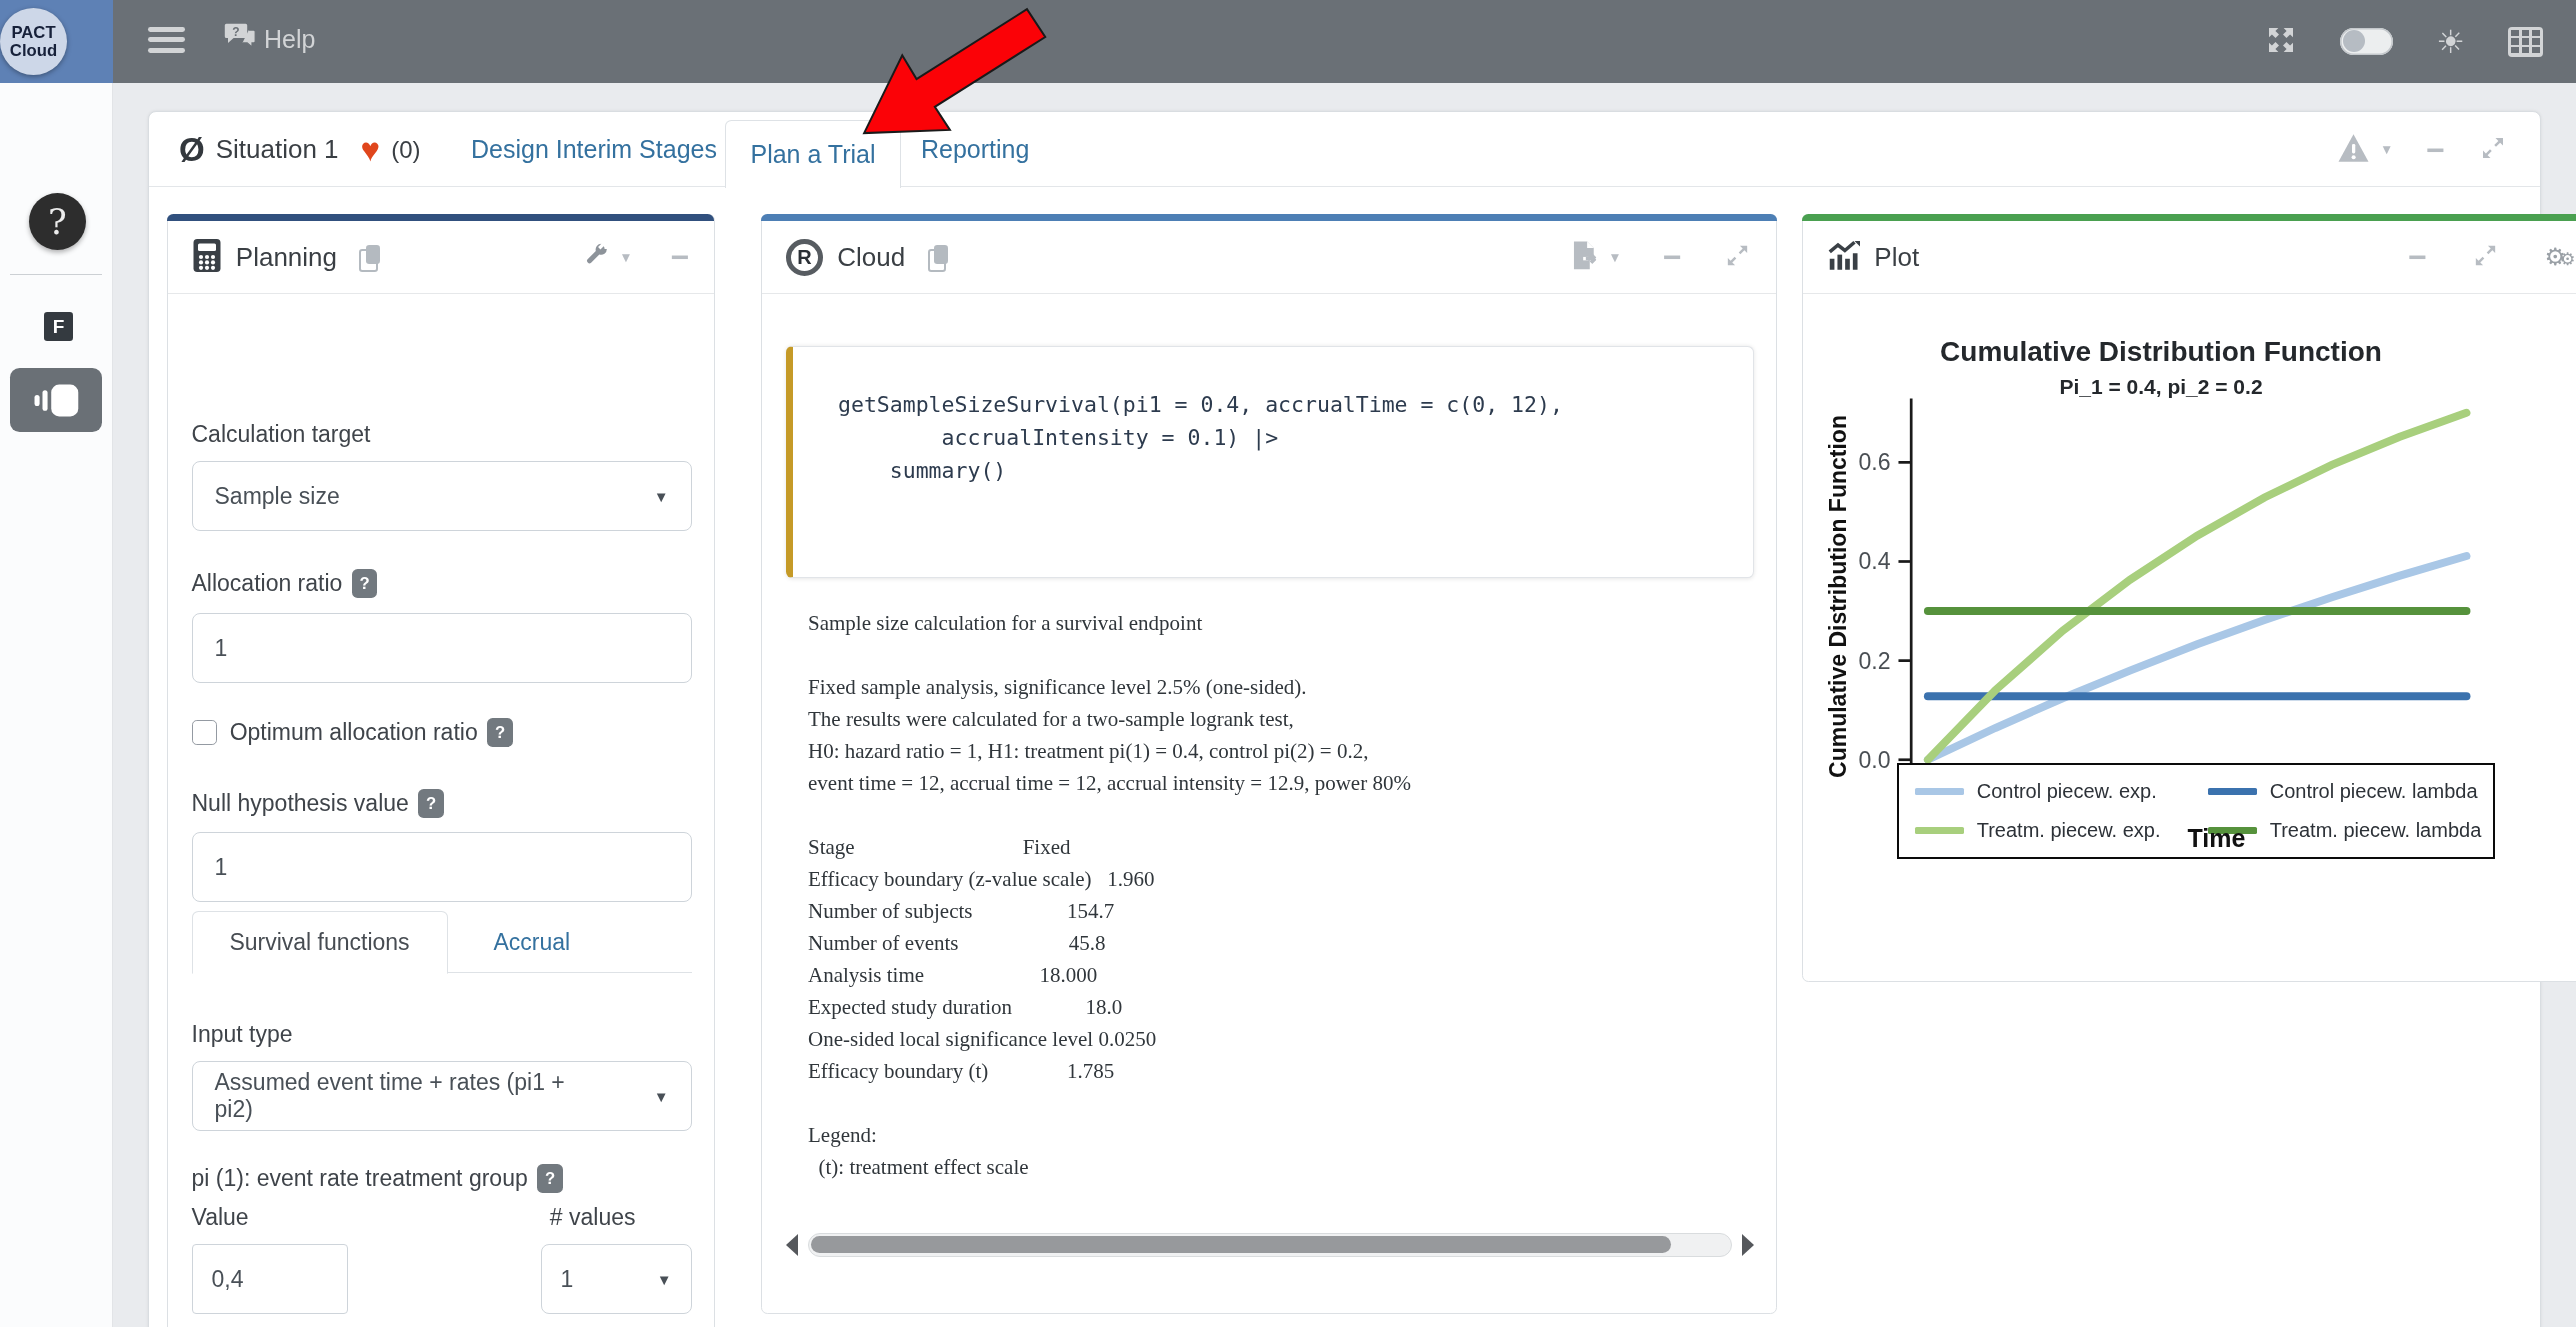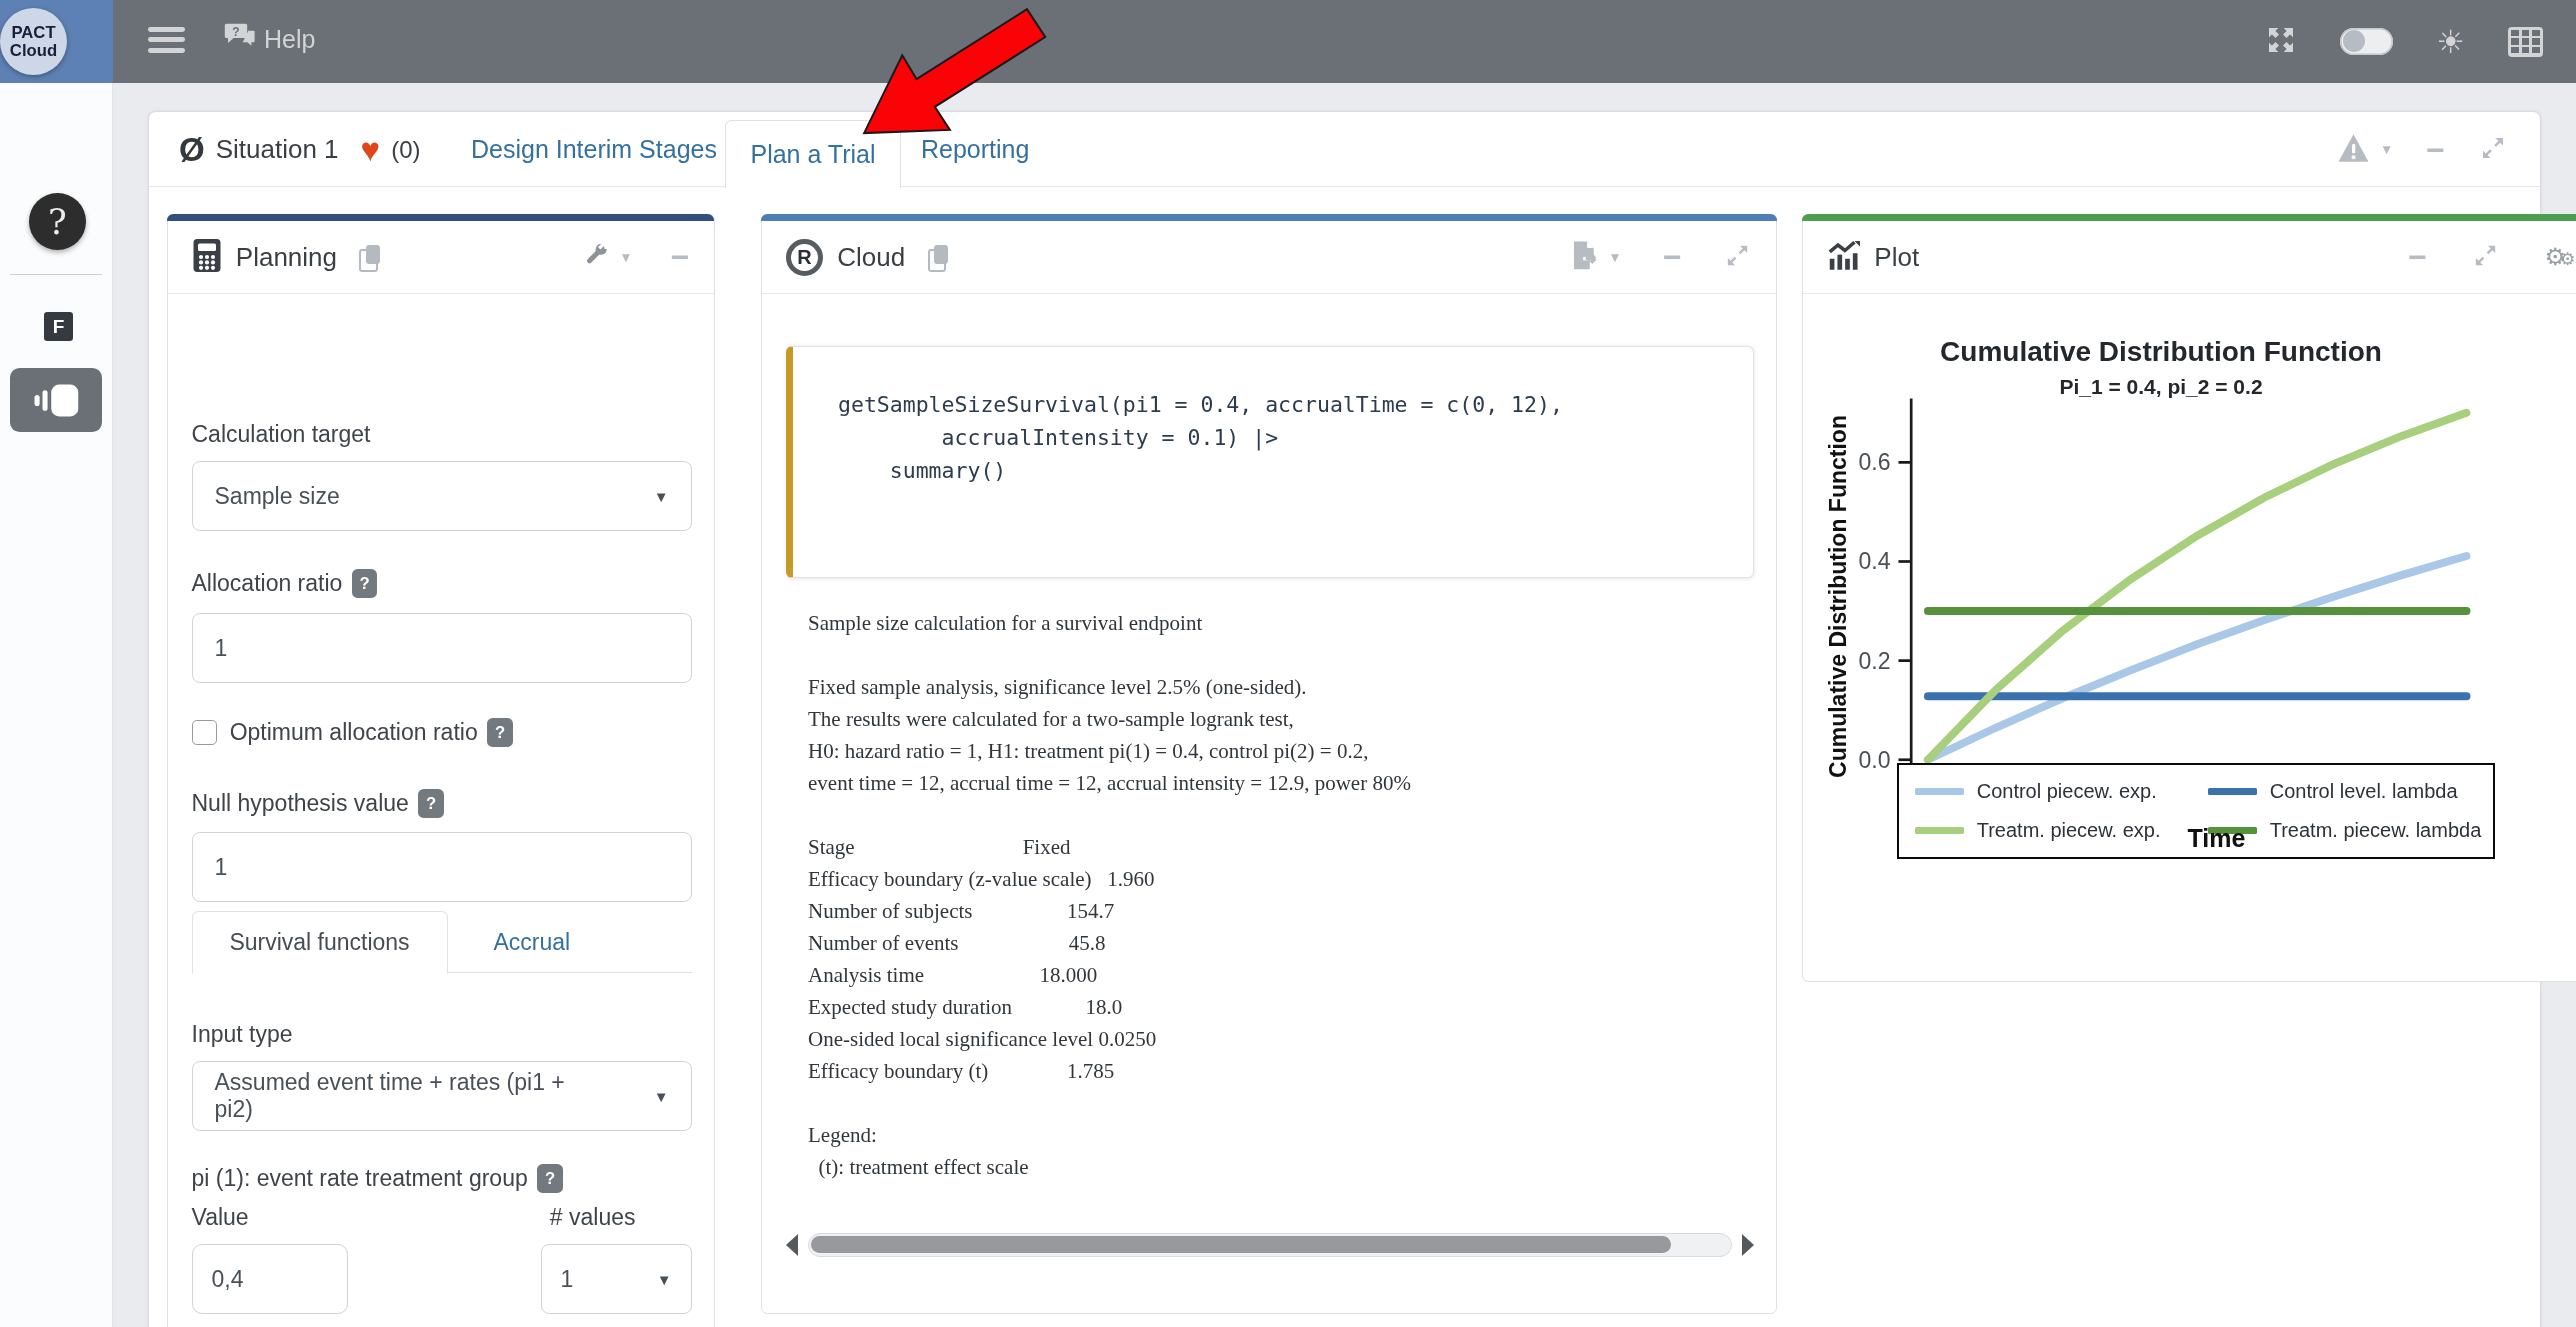--- a/index.html
+++ b/index.html
@@ -63,21 +63,21 @@
   .inputbox,.selectbox{width:500px;height:70px;border:0.8px solid #ced4da;border-radius:8px;background:#fff;display:flex;align-items:center;padding:0 22px;font-size:23px;color:#495057;}
   .selectbox{justify-content:space-between;cursor:pointer;gap:48px;}
   .sel-caret{font-size:15px;color:#495057;}
   .abs{position:absolute;}
   .checkrow{display:flex;align-items:center;gap:12.7px;}
   .checkbox{width:25.5px;height:25.5px;border:1.6px solid #949aa2;border-radius:4.8px;background:#fff;}
   .subtabs{position:absolute;left:0;top:616px;width:500px;height:62px;border-bottom:0.8px solid #dee2e6;}
   .subtab-active{position:absolute;left:0;top:0;width:256px;height:63px;background:#fff;border:0.8px solid #dee2e6;border-bottom:0.8px solid #fff;border-radius:6.4px 6.4px 0 0;display:flex;align-items:center;justify-content:center;font-size:23px;color:#474c52;cursor:pointer;}
   .subtab-link{position:absolute;left:302px;top:0;height:62px;display:flex;align-items:center;font-size:23px;color:#34719f;cursor:pointer;}
   .twocol-hdr{position:absolute;display:flex;width:500px;justify-content:space-between;font-size:23px;color:#3f444a;}
-  .input-sm{width:156px;height:70px;border:0.8px solid #ced4da;border-radius:10px;display:flex;align-items:center;padding:0 19px;font-size:23px;color:#495057;}
+  .input-sm{width:156px;height:70px;border:0.8px solid #ced4da;border-radius:4px;display:flex;align-items:center;padding:0 19px;font-size:23px;color:#495057;}
   .select-sm{position:absolute;left:349px;width:151px;height:70px;border:0.8px solid #ced4da;border-radius:8px;display:flex;align-items:center;justify-content:space-between;padding:0 19px;font-size:23px;color:#495057;cursor:pointer;}
 
   
   .output{left:612px;top:102px;width:1016px;height:1100px;}
   .code-card{position:absolute;left:24px;top:131px;width:968px;height:232px;background:#fff;border:0.8px solid #e1e4e8;border-left:7.2px solid #c59a27;border-radius:6.4px;box-shadow:0 0.8px 4px rgba(0,0,0,.10);}
   .code-card pre{margin:0;padding:41px 0 0 45px;font-family:"DejaVu Sans Mono",monospace;font-size:21.5px;line-height:33px;color:#2d3b4e;}
   .report pre{margin:0;position:absolute;left:46px;top:392px;font-family:Liberation Serif, serif;font-size:21px;line-height:32px;color:#30363b;}
   .hscroll{position:absolute;left:24px;top:1013px;width:968px;height:33px;display:flex;align-items:center;}
   .hs-arrow{width:0;height:0;border-top:11px solid transparent;border-bottom:11px solid transparent;}
   .hs-left{border-right:12.7px solid #55585c;margin-right:9.6px;}
@@ -404,21 +404,21 @@
             <polyline points="157.0,584.0 241.6,496.8 326.3,422.0 410.9,357.9 495.5,302.4 580.1,254.4 664.8,213.3 749.4,178.4 834.0,147.9" fill="none" stroke="#a8cf7d" stroke-width="10" stroke-linecap="round"></polyline>
             <line x1="157" y1="397.1" x2="834" y2="397.1" stroke="#56923c" stroke-width="10" stroke-linecap="round"></line>
           </svg>
         <div class="legend" id="chart-legend">
             <div class="legend-item">
               <span class="legend-swatch" style="background: rgb(169, 199, 230);"></span>
               <span>Control piecew. exp.</span>
             </div>
             <div class="legend-item">
               <span class="legend-swatch" style="background: rgb(59, 114, 174);"></span>
-              <span>Control level. lambda</span>
+              <span>Control piecew. lambda</span>
             </div>
             <div class="legend-item">
               <span class="legend-swatch" style="background: rgb(168, 207, 125);"></span>
               <span>Treatm. piecew. exp.</span>
             </div>
             <div class="legend-item">
               <span class="legend-swatch" style="background: rgb(86, 146, 60);"></span>
               <span>Treatm. piecew. lambda</span>
             </div>
           </div>

